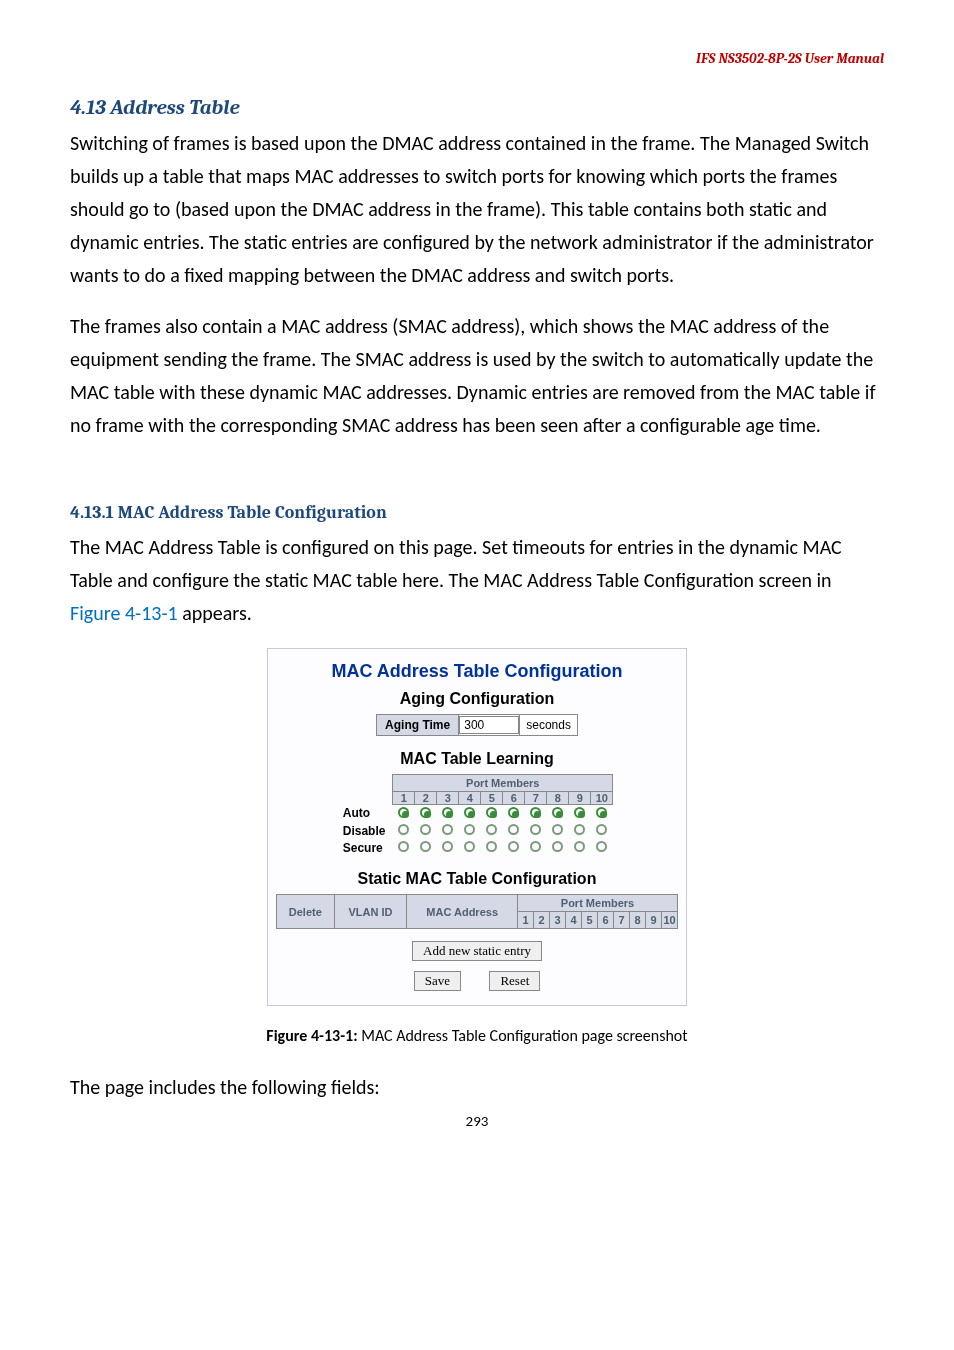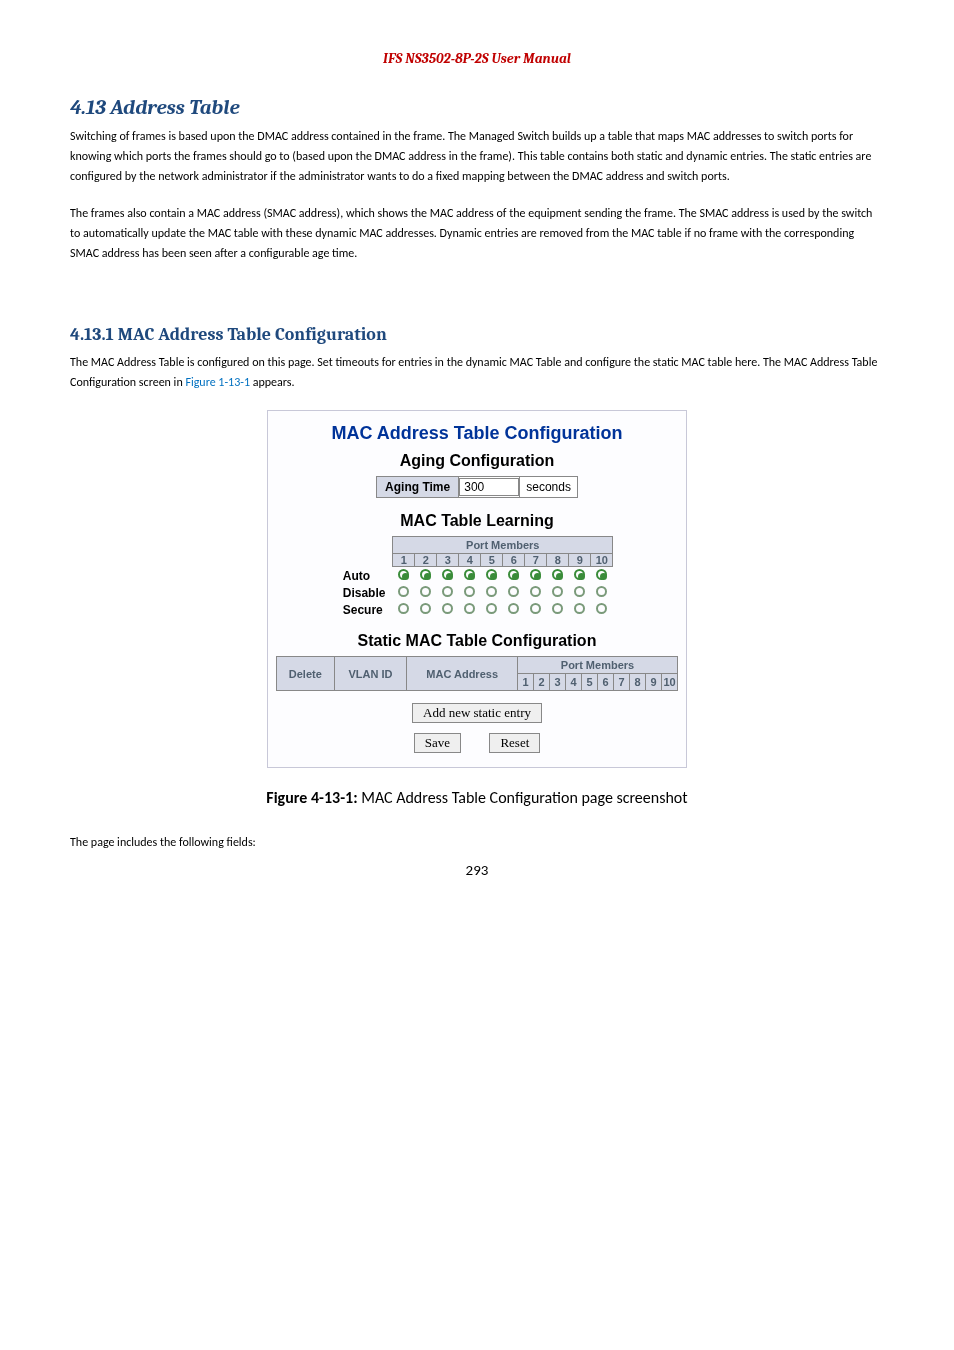--- a/index.html
+++ b/index.html
@@ -10,21 +10,21 @@
     background: #fff;
     color: #000;
     width: 954px;
     height: 1350px;
     position: relative;
   }
   .page {
     padding: 50px 70px 30px 70px;
   }
   .header-line {
-    text-align: center;
+    text-align: right;
     font-style: italic;
     font-weight: bold;
     color: #c00000;
     font-size: 14px;
     margin-bottom: 28px;
     font-family: Cambria, Georgia, serif;
   }
   .section-heading {
     font-family: Cambria, Georgia, serif;
     font-style: italic;
@@ -34,21 +34,21 @@
     margin: 0 0 8px 0;
   }
   .subsection-heading {
     font-family: Cambria, Georgia, serif;
     font-weight: bold;
     color: #1f497d;
     font-size: 18px;
     margin: 0 0 8px 0;
   }
   .body-text {
-    font-size: 12px;
+    font-size: 20px;
     line-height: 1.65;
     margin: 0 0 18px 0;
     color: #000;
   }
   .figure-link { color: #0070c0; }
   .figure-block {
     width: 420px;
     margin: 10px auto 20px auto;
     border: 1px solid #c8c8d8;
     background: #fdfdff;
@@ -198,21 +198,21 @@
 
 <div class="page">
   <div class="header-line">IFS  NS3502-8P-2S  User  Manual</div>
 
   <h2 class="section-heading">4.13 Address Table</h2>
   <p class="body-text">Switching of frames is based upon the DMAC address contained in the frame. The Managed Switch builds up a table that maps MAC addresses to switch ports for knowing which ports the frames should go to (based upon the DMAC address in the frame). This table contains both static and dynamic entries. The static entries are configured by the network administrator if the administrator wants to do a fixed mapping between the DMAC address and switch ports.</p>
   <p class="body-text" style="margin-bottom:60px;">The frames also contain a MAC address (SMAC address), which shows the MAC address of the equipment sending the frame. The SMAC address is used by the switch to automatically update the MAC table with these dynamic MAC addresses. Dynamic entries are removed from the MAC table if no frame with the corresponding SMAC address has been seen after a configurable age time.</p>
 
   <h3 class="subsection-heading">4.13.1 MAC Address Table Configuration</h3>
   <p class="body-text">
-    <span>The MAC Address Table is configured on this page. Set timeouts for entries in the dynamic MAC Table and configure the static MAC table here. The MAC Address Table Configuration screen in </span><span class="figure-link">Figure 1-13-1</span><span> appears.</span>
+    <span>The MAC Address Table is configured on this page. Set timeouts for entries in the dynamic MAC Table and configure the static MAC table here. The MAC Address Table Configuration screen in </span><span class="figure-link">Figure 4-13-1</span><span> appears.</span>
   </p>
 
   <div class="figure-block">
     <div class="fb-title">MAC Address Table Configuration</div>
     <div class="fb-sub">Aging Configuration</div>
 
     <table class="aging-table">
       <tbody>
       <tr>
         <th>Aging Time</th>

